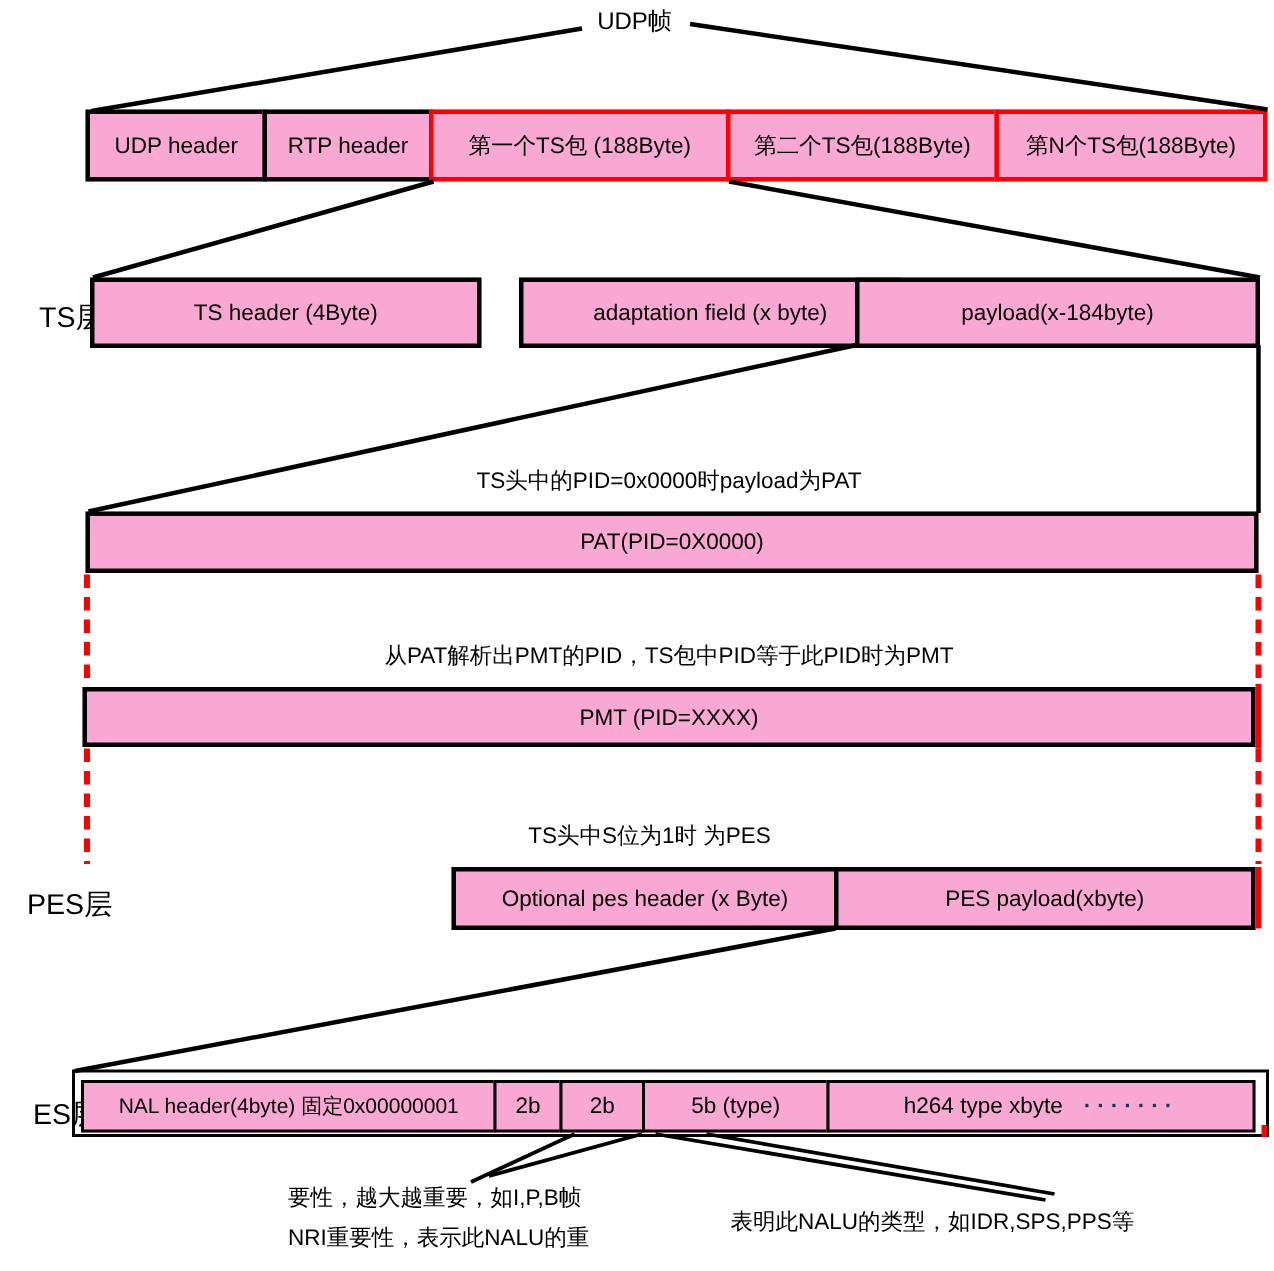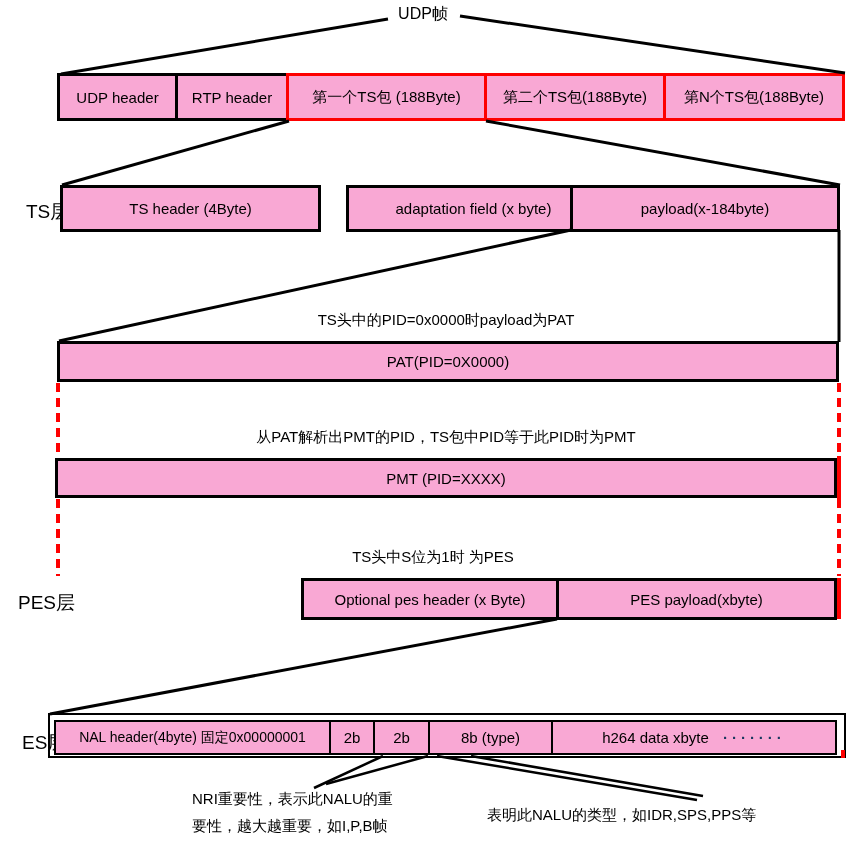--- a/index.html
+++ b/index.html
@@ -87,25 +87,25 @@
   <div class="note" style="left:433px;top:548px;">TS头中S位为1时 为PES</div>
   <div class="layer-label" style="left:18px;top:590px;">PES层</div>
   <div class="box" style="left:301px;top:578px;width:258px;height:42px;">Optional pes header (x Byte)</div>
   <div class="box" style="left:556px;top:578px;width:281px;height:42px;">PES payload(xbyte)</div>
 
   <div class="layer-label" style="left:22px;top:730px;">ES层</div>
   <div class="box thin" style="left:48px;top:713px;width:798px;height:45px;background:transparent;"></div>
   <div class="box thin" style="left:54px;top:720px;width:277px;height:35px;font-size:14px;">NAL header(4byte) 固定0x00000001</div>
   <div class="box thin" style="left:329px;top:720px;width:46px;height:35px;">2b</div>
   <div class="box thin" style="left:373px;top:720px;width:57px;height:35px;">2b</div>
-  <div class="box thin" style="left:428px;top:720px;width:125px;height:35px;">8b (type)</div>
+  <div class="box thin" style="left:428px;top:720px;width:125px;height:35px;">5b (type)</div>
   <div class="box thin" style="left:551px;top:720px;width:286px;height:35px;">
-      <span>h264 data xbyte</span>
+      <span>h264 type xbyte</span>
       <span class="dots" style="color:#17375e;">·······</span>
   </div>
 
   <div class="ann" style="left:192px;top:785px;">
+    <div>要性，越大越重要，如I,P,B帧</div>
     <div>NRI重要性，表示此NALU的重</div>
-    <div>要性，越大越重要，如I,P,B帧</div>
   </div>
   <div class="ann" style="left:487px;top:801px;">表明此NALU的类型，如IDR,SPS,PPS等</div>
 
 </div>
 
 </body></html>

